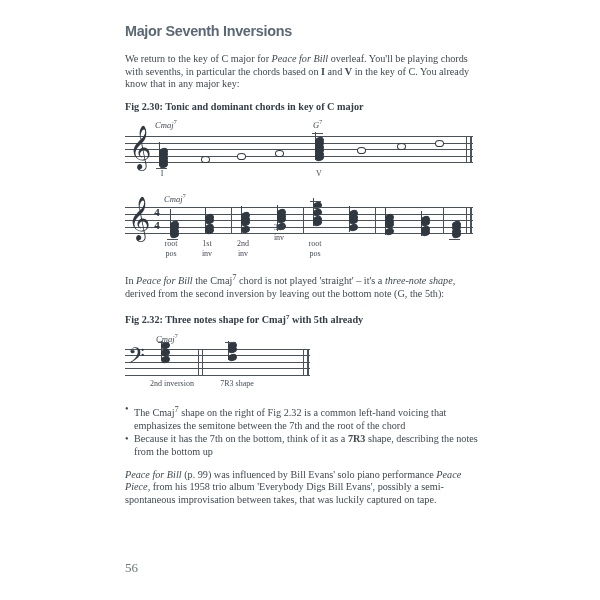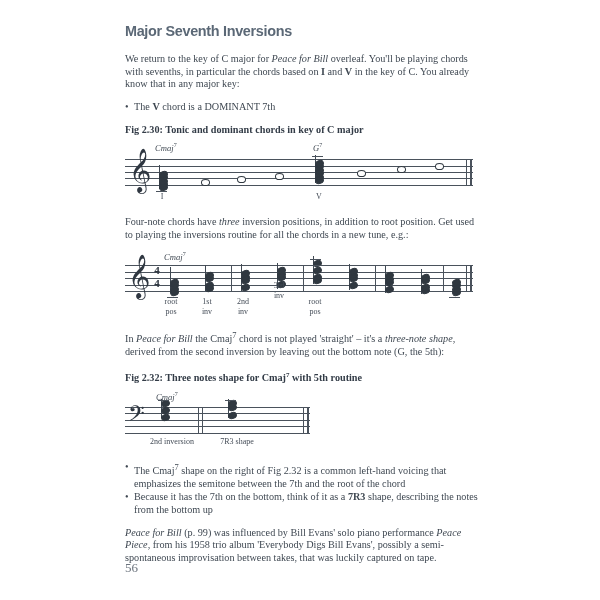--- a/index.html
+++ b/index.html
@@ -169,21 +169,20 @@
 
     <h1 class="chapter-title">Major Seventh Inversions</h1>
 
     <p class="body">
       <span>We return to the key of C major for </span><span class="it">Peace for Bill</span><span> overleaf. You'll be playing chords with</span>
       <span>sevenths, in particular the chords based on </span><span class="bd">I</span><span> and </span><span class="bd">V</span><span> in the key of C. You already know that</span>
       <span>in any major key:</span>
     </p>
 
     <ul class="bullets">
-      <li><span>The </span><span class="bd">V</span><span> chord is a DOMINANT 7th</span></li>
     </ul>
 
     <div class="fig-caption">Fig 2.30: Tonic and dominant chords in key of C major</div>
 
     <div class="score" style="height:62px;">
       <div class="staff" style="position:absolute;left:0;top:17px;width:348px;height:26px;">
         <div class="line" style="top:0px;width:348px;"></div>
         <div class="line" style="top:6.4px;width:348px;"></div>
         <div class="line" style="top:12.8px;width:348px;"></div>
         <div class="line" style="top:19.2px;width:348px;"></div>
@@ -224,24 +223,20 @@
         <div class="barline thick" style="left:345px;top:0;height:25.6px;"></div>
       </div>
 
       <div class="chordlabel" style="left:30px;top:0px;"><span>Cmaj</span><sup>7</sup></div>
       <div class="chordlabel" style="left:188px;top:0px;"><span>G</span><sup>7</sup></div>
 
       <div class="undertext" style="left:30px;top:50px;width:14px;">I</div>
       <div class="undertext" style="left:187px;top:50px;width:14px;">V</div>
     </div>
 
-    <p class="body">
-      <span>Four-note chords have </span><span class="it">three</span><span> inversion positions, in addition to root position. Get used to</span>
-      <span>playing the inversions routine for all the chords in a new tune, e.g.:</span>
-    </p>
 
 
     <div class="score" style="height:66px;">
       <div class="staff" style="position:absolute;left:0;top:14px;width:348px;height:26px;">
         <div class="line" style="top:0px;width:348px;"></div>
         <div class="line" style="top:6.4px;width:348px;"></div>
         <div class="line" style="top:12.8px;width:348px;"></div>
         <div class="line" style="top:19.2px;width:348px;"></div>
         <div class="line" style="top:25.6px;width:348px;"></div>
 
@@ -354,21 +349,21 @@
         <span>root</span><br>
         <span>pos</span>
       </div>
     </div>
 
     <p class="body">
       <span>In </span><span class="it">Peace for Bill</span><span> the Cmaj</span><sup>7</sup><span> chord is not played 'straight' – it's a </span><span class="it">three-note shape</span><span>, derived from</span>
       <span>the second inversion by leaving out the bottom note (G, the 5th):</span>
     </p>
 
-    <div class="fig-caption"><span>Fig 2.32: Three notes shape for Cmaj</span><sup>7</sup><span> with 5th routine</span></div>
+    <div class="fig-caption"><span>Fig 2.32: Three notes shape for Cmaj</span><sup>7</sup><span> with 5th already</span></div>
 
     <div class="score" style="height:58px;">
       <div class="staff" style="position:absolute;left:0;top:16px;width:185px;height:26px;">
         <div class="line" style="top:0px;width:185px;"></div>
         <div class="line" style="top:6.4px;width:185px;"></div>
         <div class="line" style="top:12.8px;width:185px;"></div>
         <div class="line" style="top:19.2px;width:185px;"></div>
         <div class="line" style="top:25.6px;width:185px;"></div>
 
         <div class="clef" style="left:3px;top:-4px;font-size:26px;">𝄢</div>

